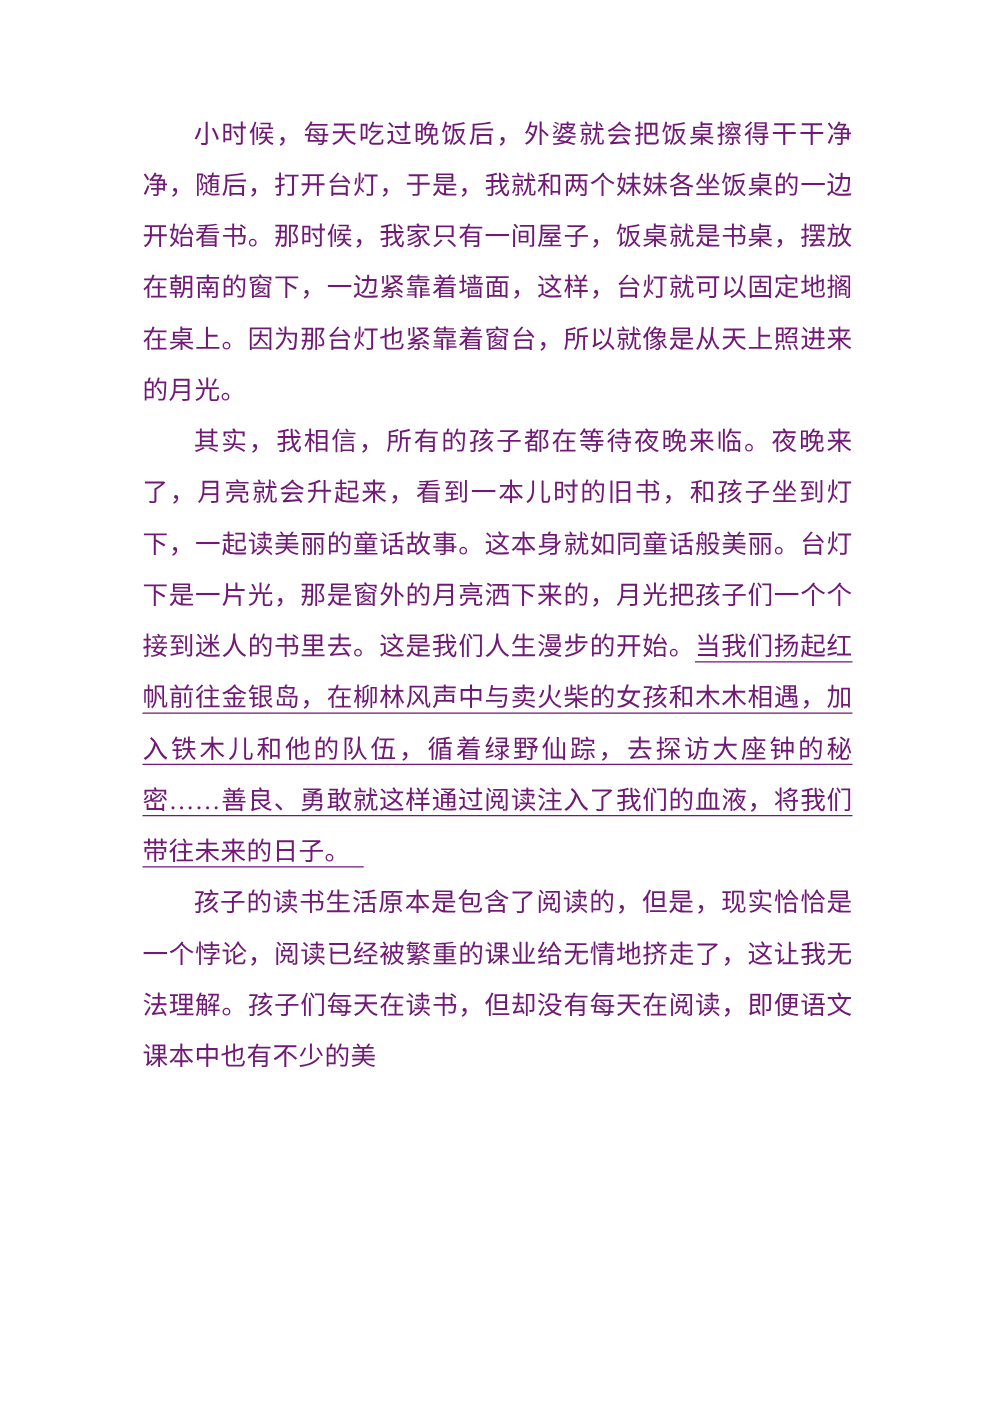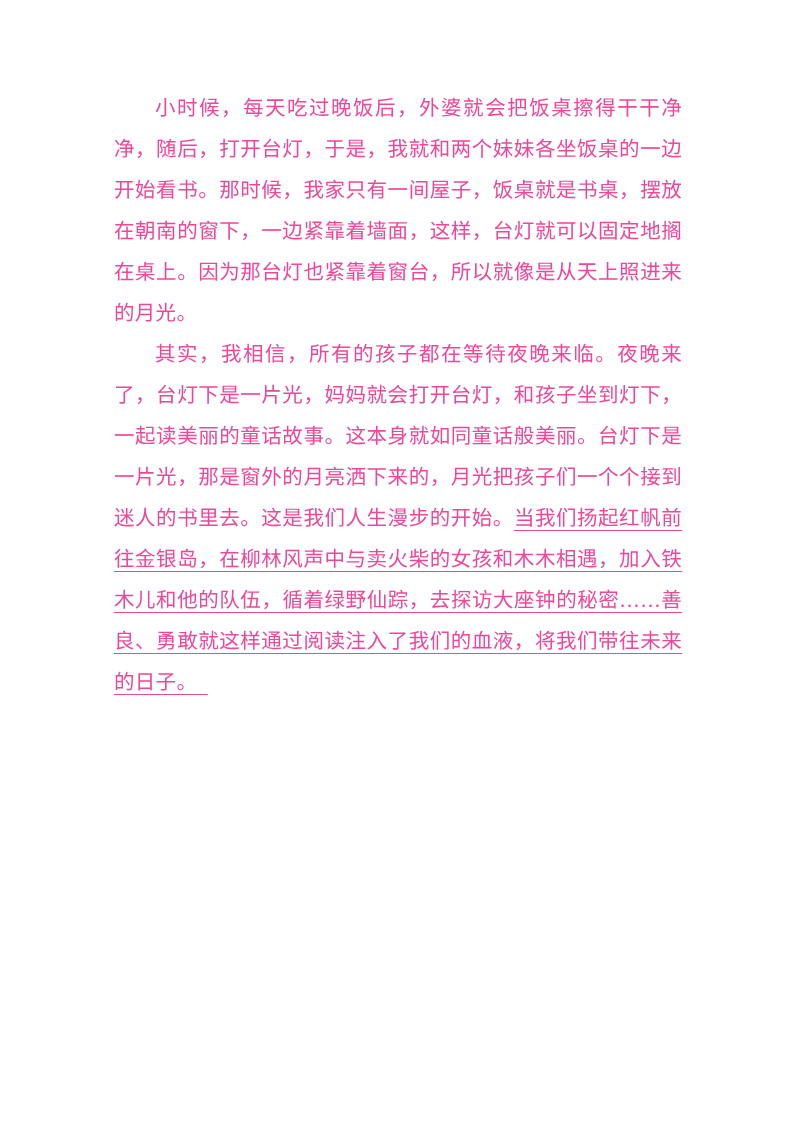--- a/index.html
+++ b/index.html
@@ -16,33 +16,34 @@
     width: 793px;
     height: 1122px;
     background: #ffffff;
     padding: 88px 111px 0 114px;
   }
   .para {
     font-size: 20.5px;
     line-height: 41px;
     text-align: justify;
     text-indent: 2em;
-    color: #ec4899;
+    color: #701a75;
     letter-spacing: 0.3px;
   }
   .underline-passage {
     text-decoration: underline;
     text-underline-offset: 5px;
     text-decoration-thickness: 1px;
   }
 </style>
 </head>
 <body>
 
 <div class="page">
 
   <p class="para"><span>小时候，每天吃过晚饭后，外婆就会把饭桌擦得干干净净，随后，打开台灯，于是，我就和两个妹妹各坐饭桌的一边开始看书。那时候，我家只有一间屋子，饭桌就是书桌，摆放在朝南的窗下，一边紧靠着墙面，这样，台灯就可以固定地搁在桌上。因为那台灯也紧靠着窗台，所以就像是从天上照进来的月光。</span></p>
 
-  <p class="para"><span>其实，我相信，所有的孩子都在等待夜晚来临。夜晚来了，台灯下是一片光，妈妈就会打开台灯，和孩子坐到灯下，一起读美丽的童话故事。这本身就如同童话般美丽。台灯下是一片光，那是窗外的月亮洒下来的，月光把孩子们一个个接到迷人的书里去。这是我们人生漫步的开始。</span><span class="underline-passage">当我们扬起红帆前往金银岛，在柳林风声中与卖火柴的女孩和木木相遇，加入铁木儿和他的队伍，循着绿野仙踪，去探访大座钟的秘密……善良、勇敢就这样通过阅读注入了我们的血液，将我们带往未来的日子。　</span></p>
+  <p class="para"><span>其实，我相信，所有的孩子都在等待夜晚来临。夜晚来了，月亮就会升起来，看到一本儿时的旧书，和孩子坐到灯下，一起读美丽的童话故事。这本身就如同童话般美丽。台灯下是一片光，那是窗外的月亮洒下来的，月光把孩子们一个个接到迷人的书里去。这是我们人生漫步的开始。</span><span class="underline-passage">当我们扬起红帆前往金银岛，在柳林风声中与卖火柴的女孩和木木相遇，加入铁木儿和他的队伍，循着绿野仙踪，去探访大座钟的秘密……善良、勇敢就这样通过阅读注入了我们的血液，将我们带往未来的日子。　</span></p>
 
 
+  <p class="para"><span>孩子的读书生活原本是包含了阅读的，但是，现实恰恰是一个悖论，阅读已经被繁重的课业给无情地挤走了，这让我无法理解。孩子们每天在读书，但却没有每天在阅读，即便语文课本中也有不少的美</span></p>
 
 </div>
 
 </body></html>

